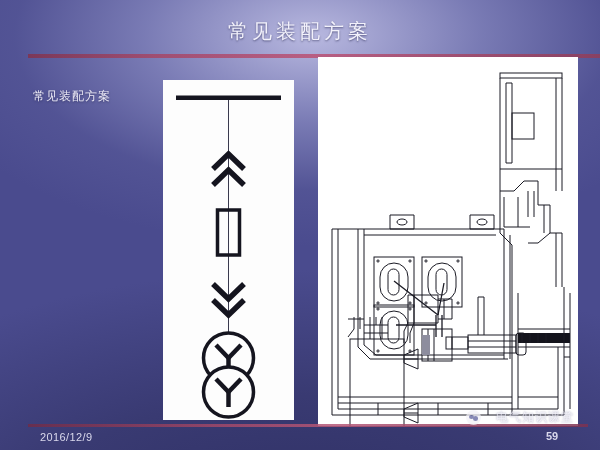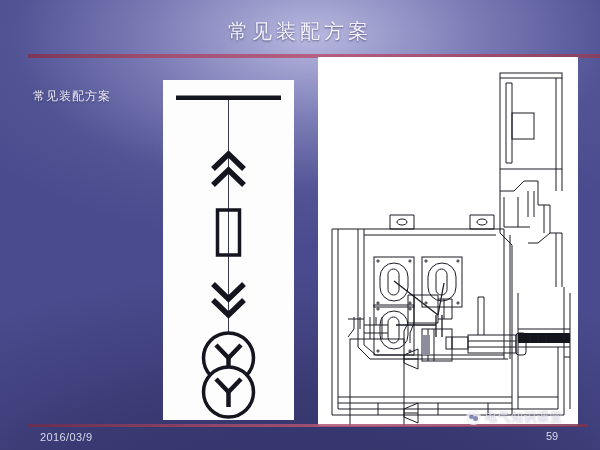--- a/index.html
+++ b/index.html
@@ -32,25 +32,25 @@
   .rule-bottom{
     position:absolute;left:28px;top:424px;width:560px;height:3px;
     background:linear-gradient(90deg,#6e2c49 0%,#a2496a 35%,#b55777 55%,#7c3252 100%);
     opacity:.85;
   }
   
   .footer-date{
     position:absolute;left:40px;top:431px;color:#d9d8ec;font-size:11px;letter-spacing:.4px;
   }
   .page-num{
-    position:absolute;left:546px;top:430px;color:#d9d8ec;font-size:11px;
+    position:absolute;left:546px;top:430px;color:#d9d8ec;font-size:11px;font-weight:bold;
   }
   
   .watermark{
-    position:absolute;left:466px;top:409px;display:flex;align-items:center;gap:4px;
+    position:absolute;left:466px;top:409px;display:flex;align-items:center;gap:15px;
     opacity:.72;
   }
   .wm-badge{
     width:15px;height:15px;border-radius:50%;background:#f3f2f8;
     position:relative;flex:none;
   }
   .wm-badge:before{
     content:"";position:absolute;left:3px;top:4.5px;width:5px;height:4px;border-radius:50%;
     background:#5a5d9b;
   }
@@ -292,21 +292,21 @@
           <path d="M20 346 L194 346"></path>
           <path d="M60 346 L60 358 M120 346 L120 358 M170 346 L170 358"></path>
           <path d="M200 340 L240 340"></path>
         </g>
 
       </g>
     </svg>
   </div>
 
   <div class="rule-bottom"></div>
-  <div class="footer-date">2016/03/9</div>
+  <div class="footer-date">2016/12/9</div>
   <div class="page-num">59</div>
 
   <div class="watermark">
     <span class="wm-badge"></span>
     <span class="wm-text">电气知识课堂</span>
   </div>
 
 </div>
 
 </body></html>

